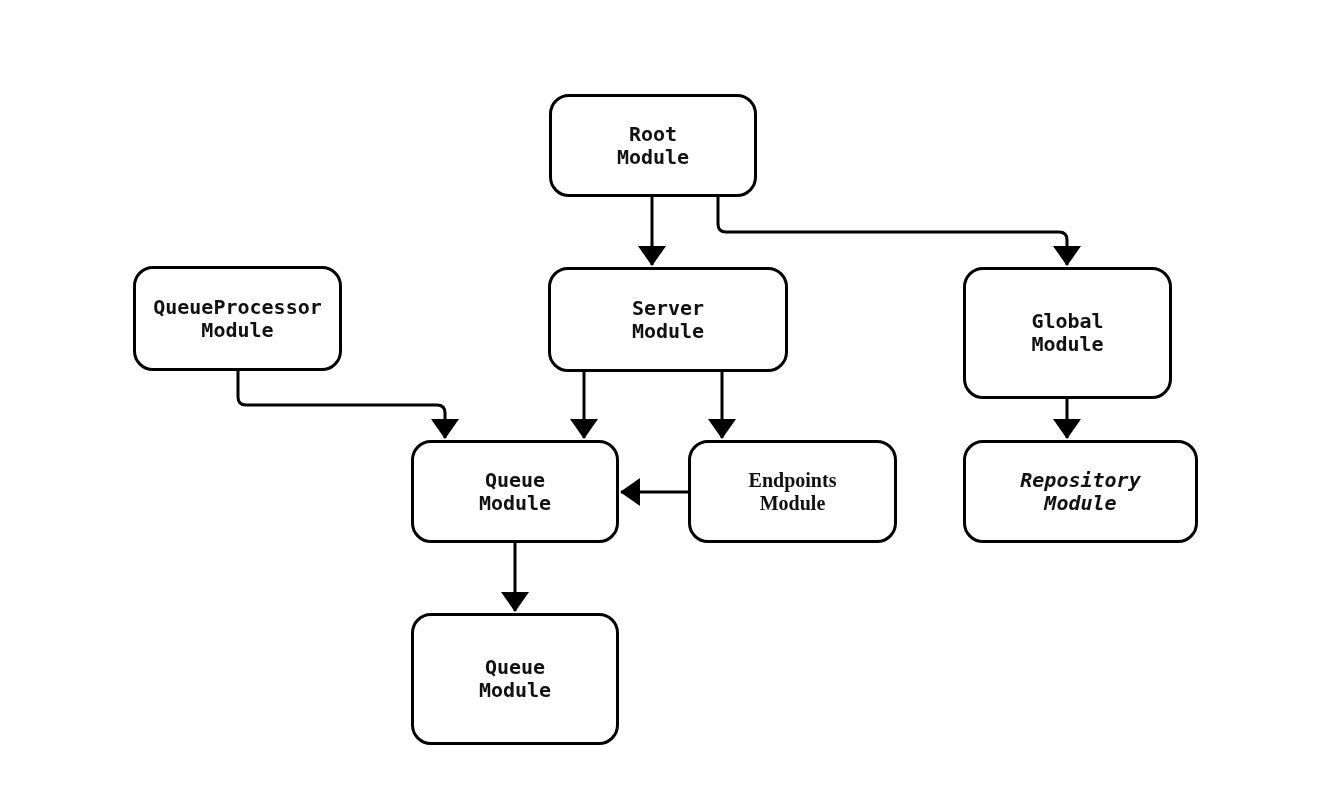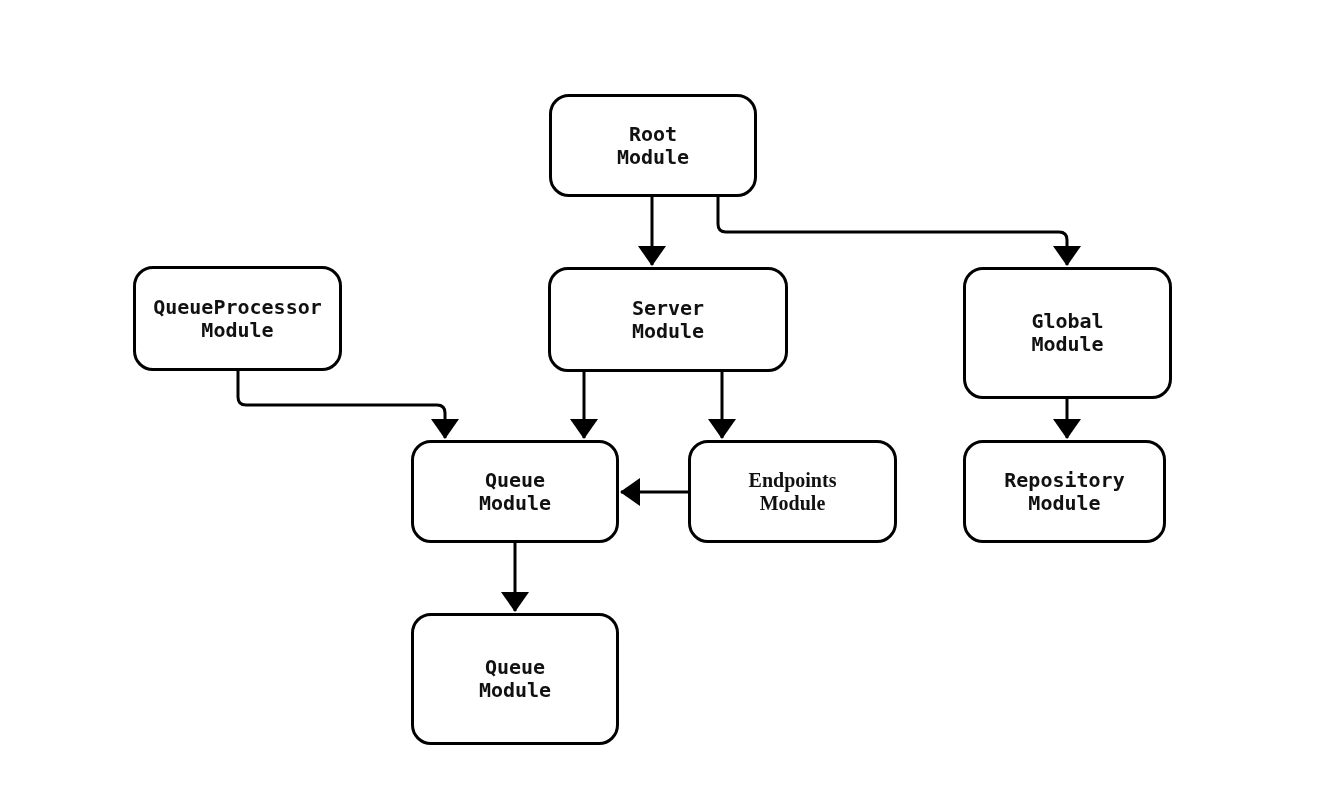--- a/index.html
+++ b/index.html
@@ -96,21 +96,21 @@
     </div>
   </div>
 
   <div class="node" style="left: 688px; top: 440px; width: 209px; height: 103px; font-family: Liberation Serif, serif;">
     <div class="node-label">
       <span>Endpoints</span><br>
       <span>Module</span>
     </div>
   </div>
 
-  <div class="node" style="left: 963px; top: 440px; width: 203px; height: 103px;">
+  <div class="node" style="left: 963px; top: 440px; width: 235px; height: 103px; font-style: italic;">
     <div class="node-label">
       <span>Repository</span><br>
       <span>Module</span>
     </div>
   </div>
 
   <div class="node" style="left: 411px; top: 613px; width: 208px; height: 132px;">
     <div class="node-label">
       <span>Queue</span><br>
       <span>Module</span>

